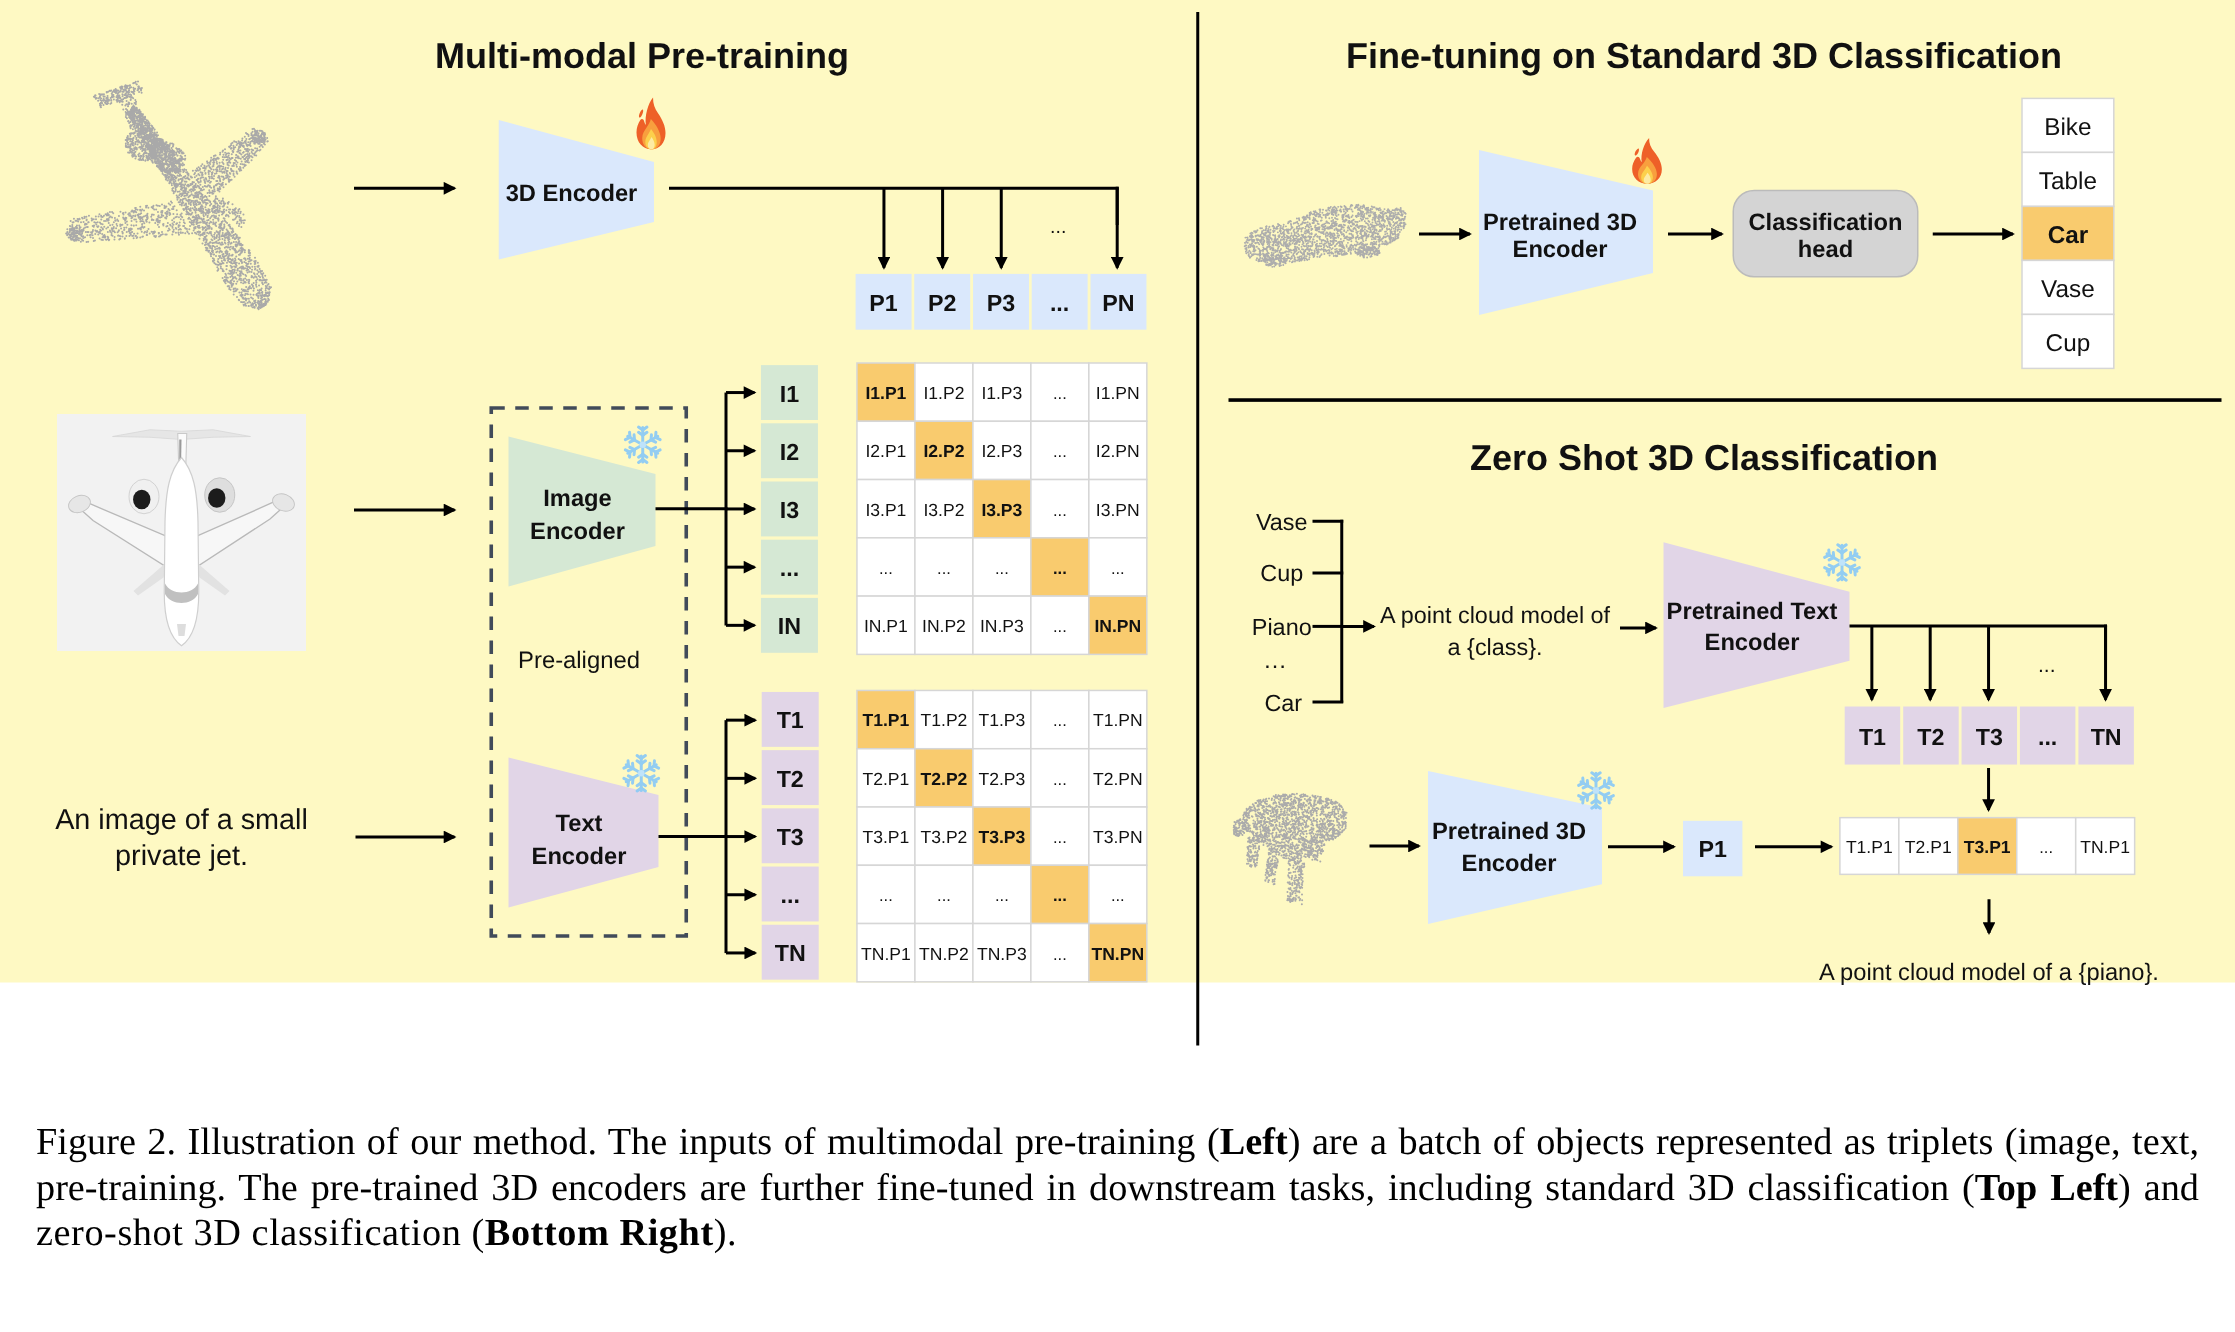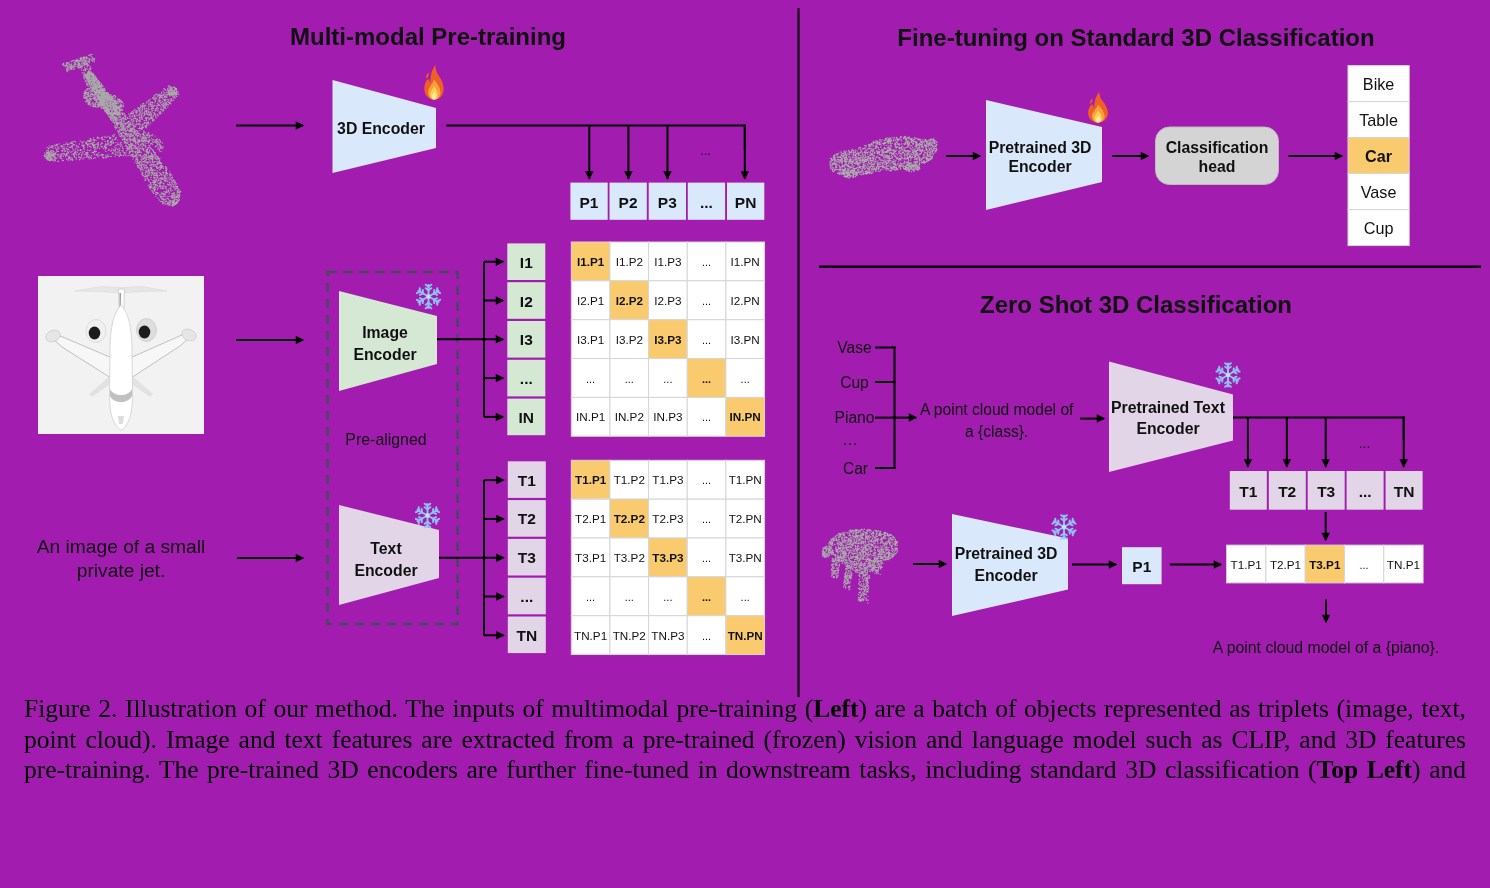--- a/index.html
+++ b/index.html
@@ -1,17 +1,17 @@
 <!DOCTYPE html>
 <html><head>
 <meta charset="utf-8">
 <style>
 html,body{margin:0;padding:0;background:#fff;width:1490px;height:888px;overflow:hidden}
-#page{position:relative;width:1490px;height:888px;background:#a21caf}
-#caption{position:absolute;left:24px;top:694px;width:1442px;font-family:"Liberation Serif",serif;font-size:25.5px;line-height:30.6px;color:#000}
+#page{position:relative;width:1490px;height:655px;background:#fef9c3}
+#caption{position:absolute;left:24px;top:746px;width:1442px;font-family:"Liberation Serif",serif;font-size:25.5px;line-height:30.6px;color:#000}
 #caption b{font-weight:bold}
 </style>
 </head>
 <body>
 <div id="page">
 <svg width="1490" height="710" viewBox="0 0 1490 710" style="position:absolute;left:0;top:0">
 <defs>
         <marker id="ah" viewBox="0 0 10 10" refX="8.5" refY="5" markerWidth="10" markerHeight="8.5" markerUnits="userSpaceOnUse" orient="auto-start-reverse">
           <path d="M0 0L10 5L0 10z" fill="#000"></path>
         </marker>
@@ -426,16 +426,16 @@
         <line x1="1064" y1="527" x2="1074.0" y2="532.8"></line>
         <line x1="1069.5" y1="530.2" x2="1072.6" y2="528.7"></line>
         <line x1="1069.5" y1="530.2" x2="1069.8" y2="533.6"></line>
         <line x1="1072.5" y1="531.9" x2="1075.6" y2="530.4"></line>
         <line x1="1072.5" y1="531.9" x2="1072.8" y2="535.3"></line>
       </g>
       <circle cx="1064" cy="527" r="2.2" fill="#bfe3fa"></circle>
 </svg>
 <div id="caption">
 <div style="text-align:justify;text-align-last:justify;white-space:normal">Figure 2. Illustration of our method. The inputs of multimodal pre-training (<b>Left</b>) are a batch of objects represented as triplets (image, text,</div>
-<div style="text-align:justify;text-align-last:justify;white-space:normal">point cloud). Image and text features are extracted from a pre-trained (frozen) vision and language model such as CLIP, and 3D features</div>
 <div style="text-align:justify;text-align-last:justify;white-space:normal">pre-training. The pre-trained 3D encoders are further fine-tuned in downstream tasks, including standard 3D classification (<b>Top Left</b>) and</div>
+<div style="letter-spacing:0.38px;white-space:normal">zero-shot 3D classification (<b>Bottom Right</b>).</div>
 </div>
 </div>
 
 </body></html>

